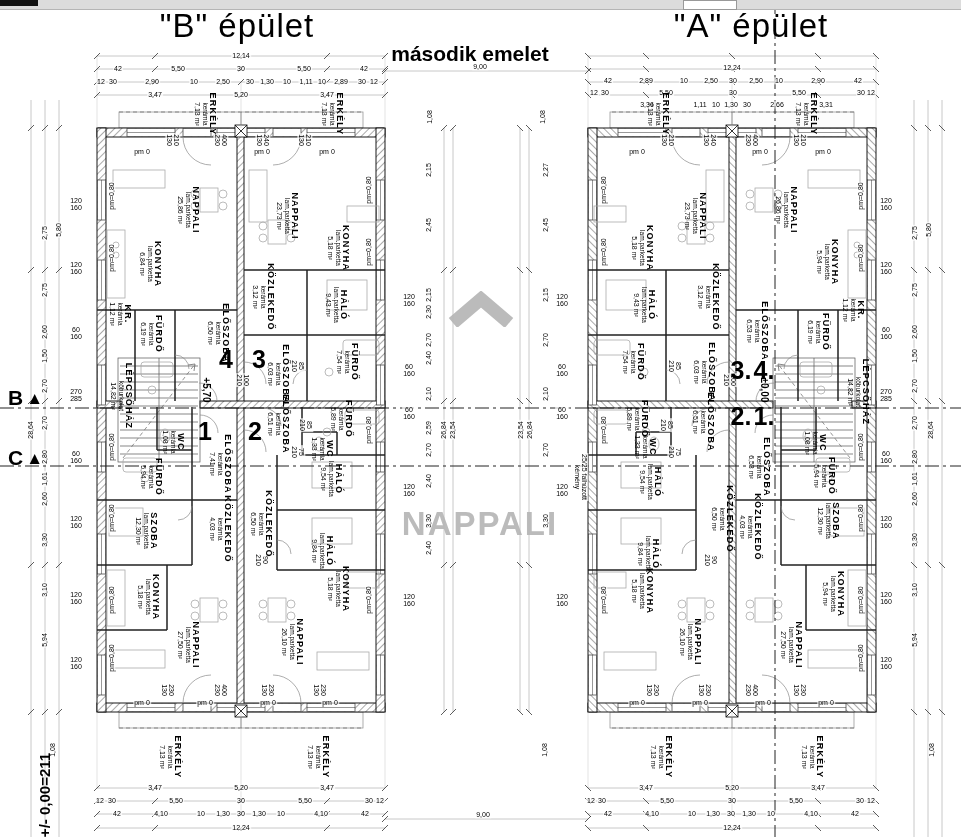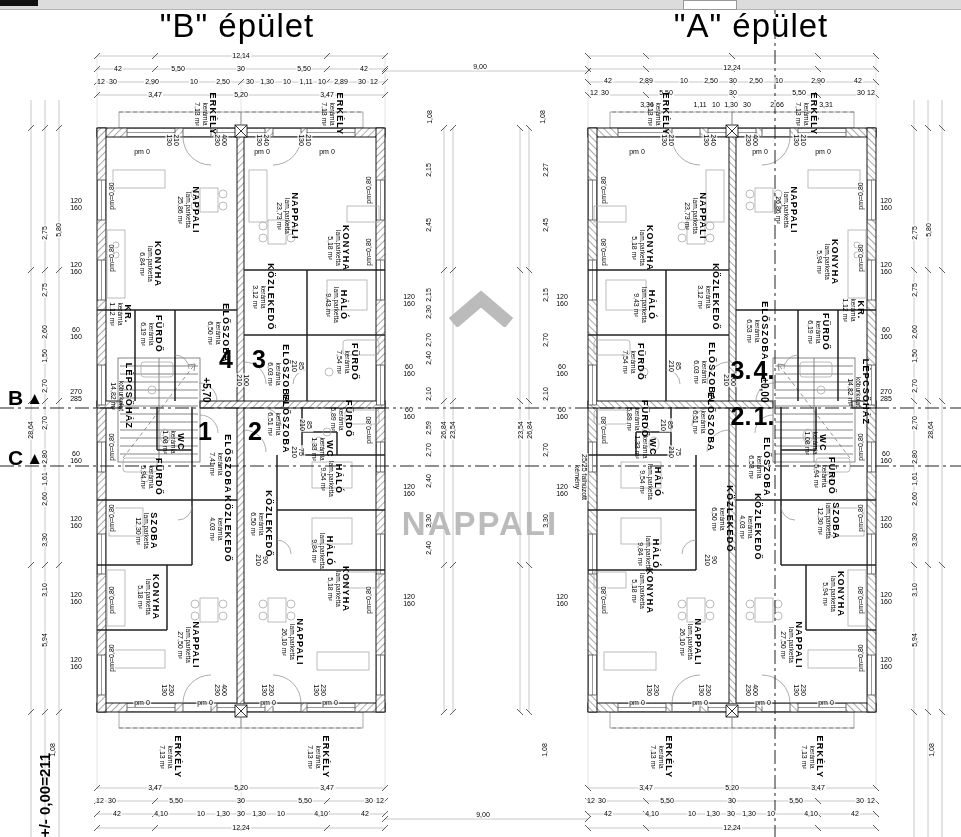--- a/index.html
+++ b/index.html
@@ -200,20 +200,21 @@
     <path class="dl" d="M385 71 H588 M385 819 H588"></path>
     <path class="tick" d="M382 74 l6 -6 M585 74 l6 -6 M382 822 l6 -6 M585 822 l6 -6"></path>
   </svg>
 
   <div class="topstrip"></div>
   <div class="blackbox"></div>
   <div class="whitebox"></div>
 
   <div class="title" style="left:237px;top:7px">"B" épület</div>
   <div class="title" style="left:751px;top:7px">"A" épület</div>
+  <div class="subtitle" style="left:470px;top:42px">második emelet</div>
 
   <div class="marker" style="left:8px;top:386px">
     <span>B</span>
     <span class="tri">▲</span>
   </div>
   <div class="marker" style="left:8px;top:446px">
     <span>C</span>
     <span class="tri">▲</span>
   </div>
 

